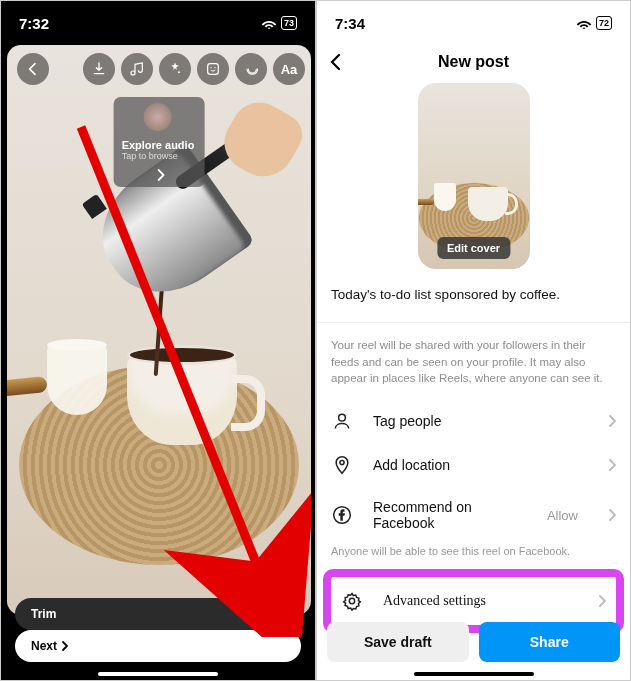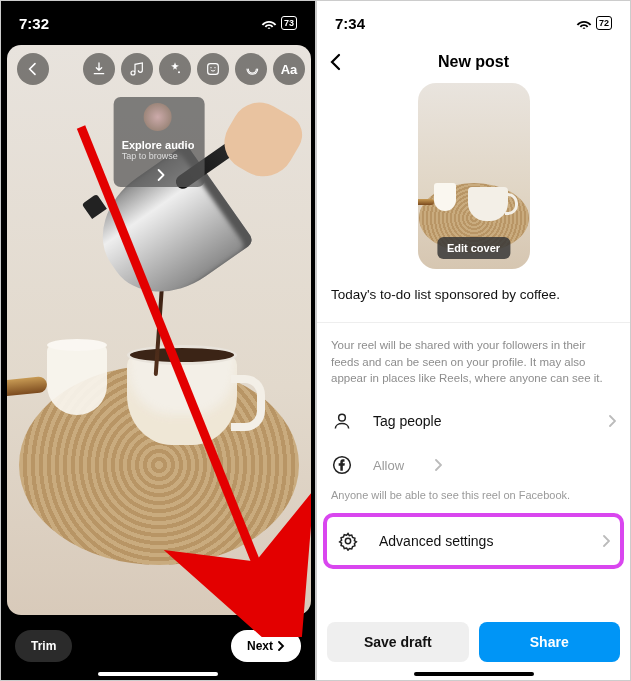--- a/index.html
+++ b/index.html
@@ -36,21 +36,21 @@
   .milk::before{content:'';position:absolute;top:-6px;left:0;right:0;height:12px;border-radius:50%;background:#fdfbf6;}
   .kettle { position: absolute; left: 100px; top: 120px; width: 120px; height: 130px; background: linear-gradient(90deg,#888 0%,#eee 30%,#888 100%); border-radius: 8px 8px 55px 55px / 8px 8px 70px 70px; transform: rotate(55deg); box-shadow: inset 0 10px 4px #555;}
   .kettle::before{content:'';position:absolute;left:-10px;bottom:10px;width:18px;height:18px;background:#222;border-radius:3px 0 0 3px;}
   .kettle-handle{position:absolute;left:200px;top:70px;width:14px;height:90px;background:linear-gradient(#333,#111);border-radius:7px;transform:rotate(55deg);}
   .hand{position:absolute;left:220px;top:60px;width:70px;height:70px;background:#e9c3a0;border-radius:40% 30% 45% 40%;transform:rotate(30deg);}
   .stream{position:absolute;left:150px;top:236px;width:4px;height:95px;background:linear-gradient(#3a1f12,#52301c);border-radius:2px;transform:rotate(4deg);}
   .wood{position:absolute;left:-20px;bottom:220px;width:60px;height:16px;background:linear-gradient(#c79a54,#7b4a1e);border-radius:8px;transform:rotate(-6deg);}
 
   .arrow-svg { position: absolute; left: 70px; top: 116px; z-index: 8; pointer-events: none; }
 
-  .bottombar { position: absolute; bottom: 18px; left: 0; right: 0; display: flex; justify-content: space-between; padding: 0 14px; z-index: 4;}
+  .bottombar { position: absolute; bottom: 18px; left: 0; right: 0; display: flex; justify-content: space-between; padding: 0 14px; z-index: 4; flex-direction: column;}
   .pill { border-radius: 18px; padding: 9px 16px; font-size: 12px; font-weight: 600; display: flex; align-items: center; gap: 4px; }
   .pill.dark { background: #2b2b2b; color: #fff; }
   .pill.light { background: #fff; color: #000; }
   .home-ind { position: absolute; bottom: 4px; left: 50%; transform: translateX(-50%); width: 120px; height: 4px; border-radius: 3px; }
   .screen.left .home-ind { background: #fff; }
   .screen.right .home-ind { background: #000; }
 
   
   .np-header { display: flex; align-items: center; padding: 8px 12px; }
   .np-back { width: 24px; display: flex; }
@@ -66,21 +66,21 @@
   .caption { padding: 18px 14px 20px; font-size: 13.5px; color: #111; }
   .divider { height: 1px; background: #eee; }
   .helper { padding: 14px 14px 12px; font-size: 11.5px; line-height: 1.45; color: #8d8d8d; }
   .row { display: flex; align-items: center; padding: 12px 14px; gap: 20px; font-size: 14px; color: #111; }
   .row .ico { width: 22px; display: flex; align-items: center; justify-content: center; }
   .row .ico svg { width: 20px; height: 20px; fill: none; stroke: #222; stroke-width: 1.8; }
   .row .lab { flex: 1; }
   .row .tail { color: #9a9a9a; font-size: 13px; margin-right: 10px;}
   .row .chev { color: #bbb; }
   .subhelper { padding: 2px 14px 10px; font-size: 11px; color: #9a9a9a; }
-  .highlight { border: 4px solid #d946ef; border-radius: 10px; margin: 2px 6px 0; }
+  .highlight { border: 8px solid #d946ef; border-radius: 10px; margin: 2px 6px 0; font-family: Liberation Serif, serif; }
   .highlight .row { padding: 14px 10px; }
   .actionbar { position: absolute; bottom: 18px; left: 0; right: 0; display: flex; gap: 10px; padding: 0 10px; }
   .btn { flex: 1; text-align: center; padding: 12px 0; border-radius: 8px; font-size: 14px; font-weight: 600; }
   .btn.draft { background: #efefef; color: #111; }
   .btn.share { background: #0095f6; color: #fff; }
 </style>
 </head>
 <body>
 
 <div class="screen left">
@@ -221,28 +221,41 @@
           <circle cx="12" cy="8" r="4"></circle>
           <path d="M4 21c0-4 4-6 8-6s8 2 8 6"></path>
         </svg>
       </div>
     <div class="lab">Tag people</div>
     <svg class="chev" width="8" height="12" viewBox="0 0 8 12">
         <path d="M2 1l5 5-5 5" stroke="#bbb" stroke-width="1.8" fill="none" stroke-linecap="round"></path>
       </svg>
   </div>
 
+  <div class="row">
+    <div class="ico">
+        <svg viewBox="0 0 24 24">
+          <path d="M12 2a7 7 0 017 7c0 5-7 13-7 13S5 14 5 9a7 7 0 017-7z"></path>
+          <circle cx="12" cy="9" r="2.5"></circle>
+        </svg>
+      </div>
+    <div class="lab">Add location</div>
+    <svg class="chev" width="8" height="12" viewBox="0 0 8 12">
+        <path d="M2 1l5 5-5 5" stroke="#bbb" stroke-width="1.8" fill="none" stroke-linecap="round"></path>
+      </svg>
+  </div>
 
   <div class="row">
     <div class="ico">
         <svg viewBox="0 0 24 24">
           <circle cx="12" cy="12" r="10"></circle>
           <path d="M13 8h2V5h-2c-2 0-3 1-3 3v2H8v3h2v6h3v-6h2l.5-3H13V8.5c0-.4.2-.5.5-.5" fill="#222" stroke="none"></path>
         </svg>
       </div>
+    <div class="lab">Recommend on Facebook</div>
     <div class="tail">Allow</div>
     <svg class="chev" width="8" height="12" viewBox="0 0 8 12">
         <path d="M2 1l5 5-5 5" stroke="#bbb" stroke-width="1.8" fill="none" stroke-linecap="round"></path>
       </svg>
   </div>
   <div class="subhelper">Anyone will be able to see this reel on Facebook.</div>
 
   <div class="highlight">
     <div class="row">
       <div class="ico">

